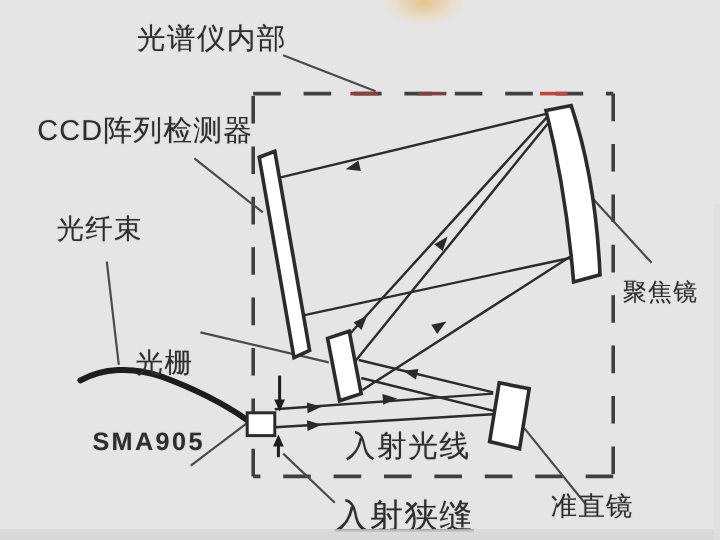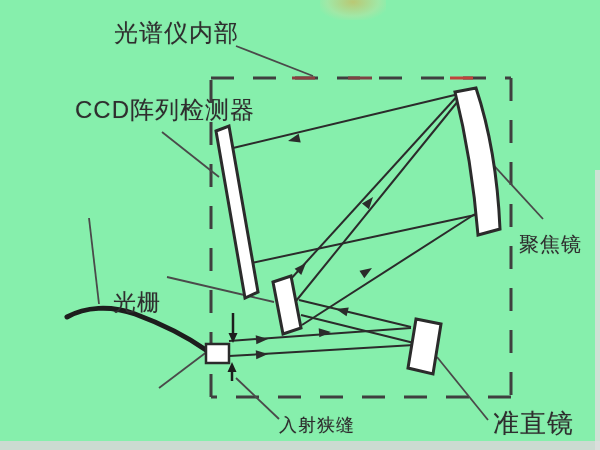--- a/index.html
+++ b/index.html
@@ -1,17 +1,17 @@
 <!DOCTYPE html>
 <html><head>
 <meta charset="utf-8">
 <style>
   html,body{margin:0;padding:0;background:#fff;}
   #stage{
-    position:relative;width:600px;height:450px;background:#86efac;
+    position:relative;width:600px;height:450px;background:#e5e5e5;
     overflow:hidden;font-family:"Liberation Sans","DejaVu Sans",sans-serif;
   }
   svg{position:absolute;left:0;top:0;}
   .lbl{
     position:absolute;color:#2e2e2e;white-space:nowrap;
     font-family:"Liberation Sans","DejaVu Sans",sans-serif;
     font-weight:500;letter-spacing:1px;line-height:1;
     text-shadow:0 0 1px rgba(60,60,60,.35);
   }
   .lbl.en{font-weight:700;letter-spacing:2px;}
@@ -89,29 +89,32 @@
       <polygon points="216,131 229,126 258,292 245,298"></polygon>
       <path d="M455 92 L476 88 C491 133 498 183 500 229 L478 235 C474 186 466 136 455 92 Z"></path>
       <polygon points="273,282 291,276 301,328 283,334"></polygon>
       <polygon points="416,319 441,324 433,374 408,368"></polygon>
       <rect x="206" y="344" width="23" height="19" stroke-width="2.5"></rect>
     </g>
   </svg>
 
   <div class="lbl" style="left:114px;top:21px;font-size:24px;">光谱仪内部</div>
 
-  <div class="lbl" style="left:31px;top:98px;font-size:24px;margin-left:44px;">CCD阵列检测器</div>
+  <div class="lbl" style="left:31px;top:98px;font-size:24px;">CCD阵列检测器</div>
 
+  <div class="lbl" style="left:47px;top:179px;font-size:23px;">光纤束</div>
 
   <div class="lbl" style="left:113px;top:260px;font-size:23px;margin-top:31px;">光栅</div>
 
+  <div class="lbl en" style="left:77px;top:358px;font-size:21px;">SMA905</div>
 
 
+  <div class="lbl" style="left:288px;top:360px;font-size:25px;">入射光线</div>
 
-  <div class="lbl" style="left:279px;top:416px;font-size:18px;">入射狭缝</div>
+  <div class="lbl" style="left:279px;top:416px;font-size:28px;text-decoration:underline;">入射狭缝</div>
 
   <div class="lbl" style="left:519px;top:234px;font-size:20px;">聚焦镜</div>
 
-  <div class="lbl" style="left:493px;top:411px;font-size:26px;font-family:Liberation Serif, serif;">准直镜</div>
+  <div class="lbl" style="left:459px;top:411px;font-size:22px;font-family:Liberation Serif, serif;">准直镜</div>
 
   <div id="edge-bottom"></div>
   <div id="edge-right"></div>
 </div>
 
 </body></html>

